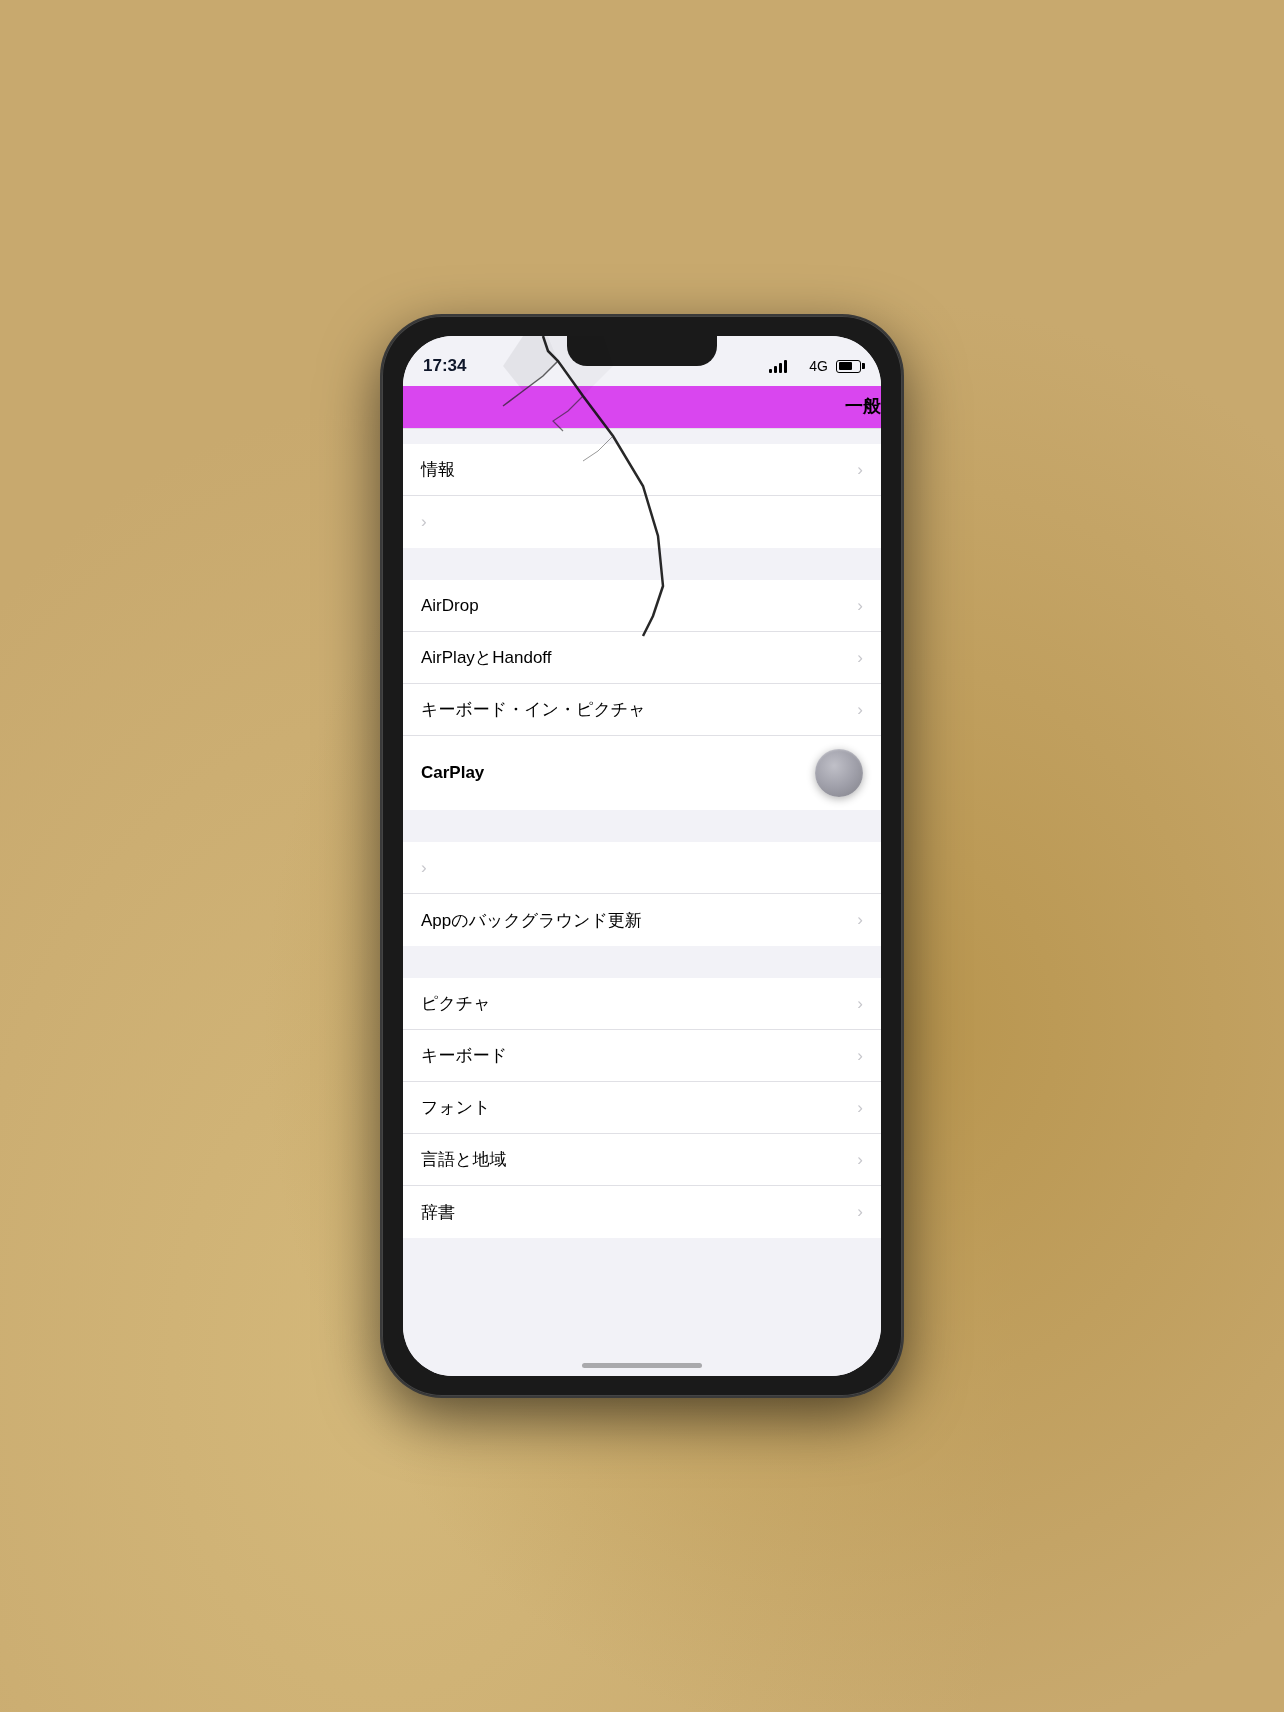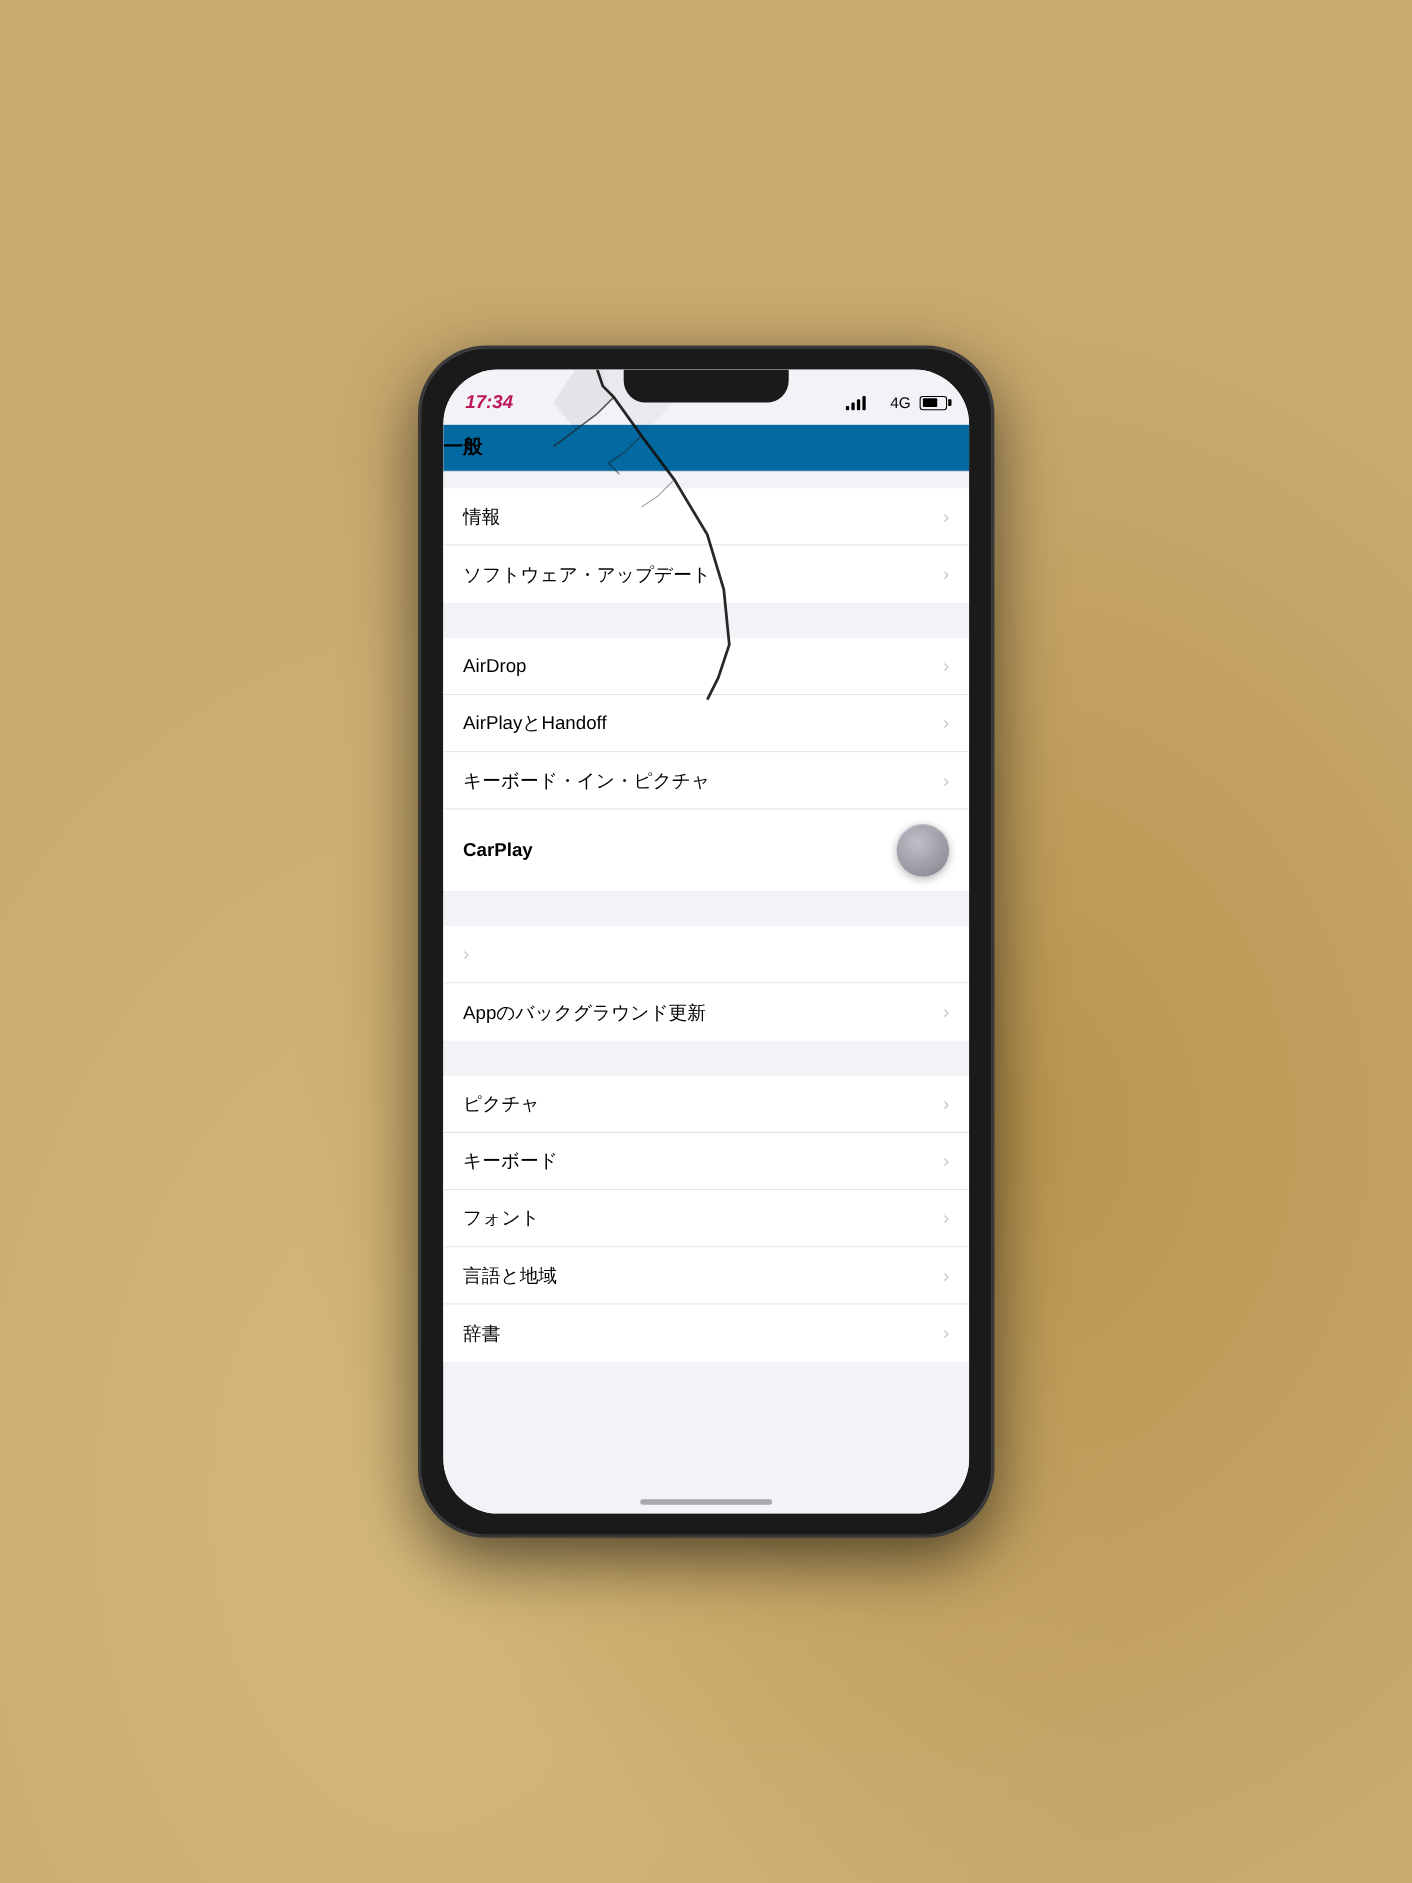--- a/index.html
+++ b/index.html
@@ -58,22 +58,21 @@
       display: flex;
       align-items: center;
       justify-content: space-between;
       padding: 10px 20px 0 20px;
       position: relative;
     }
 
     .status-bar-time {
       font-size: 17px;
       font-weight: 600;
-      color: #be185d;
-      font-style: italic;
+      color: #0f172a;
     }
 
     .status-bar-right {
       display: flex;
       align-items: center;
       gap: 5px;
     }
 
     .signal-bars {
       display: flex;
@@ -132,22 +131,22 @@
       left: 50%;
       transform: translateX(-50%);
       width: 150px;
       height: 30px;
       background: #1a1a1a;
       border-radius: 0 0 20px 20px;
       z-index: 10;
     }
 
     .nav-title {
-      background: #0369a1;
-      text-align: left;
+      background: #d946ef;
+      text-align: right;
       padding: 8px 0 10px;
       font-size: 18px;
       font-weight: 600;
       color: #000;
       border-bottom: 1px solid #e0e0e5;
     }
 
     .settings-content {
       background: #f2f2f7;
       flex: 1;
@@ -264,21 +263,20 @@
 
       <div class="settings-content">
 
         <div class="section-spacer-small"></div>
         <div class="section-group">
           <div class="settings-row">
             <span class="settings-row-label">情報</span>
             <span class="chevron">›</span>
           </div>
           <div class="settings-row">
-            <span class="settings-row-label">ソフトウェア・アップデート</span>
             <span class="chevron">›</span>
           </div>
         </div>
 
         <div class="section-spacer"></div>
         <div class="section-group">
           <div class="settings-row">
             <span class="settings-row-label">AirDrop</span>
             <span class="chevron">›</span>
           </div>

